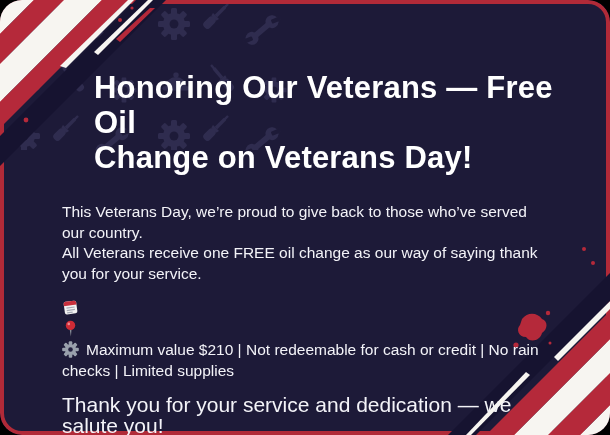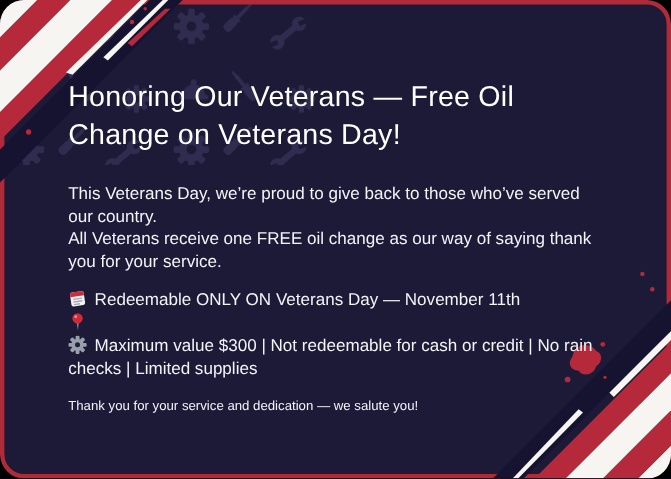--- a/index.html
+++ b/index.html
@@ -35,31 +35,31 @@
   .stripes-br{position:absolute;right:0;bottom:0;width:210px;height:210px;z-index:3;}
   .st-red{fill:var(--stripe-red);}
   .st-white{fill:var(--stripe-white);}
   .st-dark{fill:var(--stripe-dark);}
   .content{
     position:absolute;left:62px;right:52px;top:70px;z-index:4;
     color:var(--body-text-color);
   }
   .preline{white-space:pre-line;}
   h1.title{
-    font-size:26px;line-height:35px;font-weight:normal;
-    color:var(--heading-color);letter-spacing:.2px;
+    font-size:31px;line-height:35px;font-weight:bold;
+    color:var(--heading-color);letter-spacing:.2px;margin-left:32px;
   }
   .intro{margin-top:27px;font-size:15.5px;line-height:20.5px;}
   .perks{margin-top:13px;font-size:15.5px;line-height:21px;}
   .perk-row{min-height:21px;}
   .perk-icon{
     display:inline-block;width:17px;height:17px;
     vertical-align:-3px;margin-right:7px;
   }
-  .footer-line{margin-top:13px;font-size:12px;line-height:21px;}
+  .footer-line{margin-top:13px;font-size:21px;line-height:21px;}
 </style>
 </head>
 <body>
 
 <div class="card">
 
   <svg class="pattern-layer" xmlns="http://www.w3.org/2000/svg">
     <defs>
       <g id="ic-gear">
         <rect class="pat" x="-3" y="-16" width="6" height="7" rx="1.5"></rect>
@@ -147,21 +147,21 @@
     <div class="perks">
       <div class="perk-row">
         <svg class="perk-icon" viewBox="0 0 17 17" xmlns="http://www.w3.org/2000/svg">
           <g transform="rotate(-8 8.5 8.5)">
             <rect x="2.2" y="2.2" width="12.6" height="12.8" rx="2" fill="#f2f2f2"></rect>
             <path d="M4.2,2.2 h8.6 a2,2 0 0,1 2,2 v2.1 h-12.6 v-2.1 a2,2 0 0,1 2,-2 z" fill="#c82f3c"></path>
             <rect x="4.4" y="8" width="8.2" height="1.2" fill="#a6a9b4"></rect>
             <rect x="4.4" y="10.4" width="8.2" height="1.2" fill="#a6a9b4"></rect>
             <rect x="4.4" y="12.8" width="5.6" height="1.2" fill="#a6a9b4"></rect>
           </g>
-        </svg><span class="preline">Redeemable ONLY ON Veterans Day — November 11th</span>
+        </svg>
       </div>
       <div class="perk-row">
         <svg class="perk-icon" viewBox="0 0 17 17" xmlns="http://www.w3.org/2000/svg">
           <path d="M7.7,9.5 h1.8 l-0.6,7 z" fill="#8a8f98"></path>
           <circle cx="8.5" cy="5.4" r="4.7" fill="#cf2b36"></circle>
           <circle cx="6.8" cy="3.9" r="1.3" fill="#ef8a92"></circle>
         </svg>
       </div>
       <div class="perk-row">
         <svg class="perk-icon" viewBox="-10 -10 20 20" xmlns="http://www.w3.org/2000/svg">
@@ -170,20 +170,20 @@
             <rect x="-2.1" y="-9.8" width="4.2" height="4.6" rx="1.2" transform="rotate(45)"></rect>
             <rect x="-2.1" y="-9.8" width="4.2" height="4.6" rx="1.2" transform="rotate(90)"></rect>
             <rect x="-2.1" y="-9.8" width="4.2" height="4.6" rx="1.2" transform="rotate(135)"></rect>
             <rect x="-2.1" y="-9.8" width="4.2" height="4.6" rx="1.2" transform="rotate(180)"></rect>
             <rect x="-2.1" y="-9.8" width="4.2" height="4.6" rx="1.2" transform="rotate(225)"></rect>
             <rect x="-2.1" y="-9.8" width="4.2" height="4.6" rx="1.2" transform="rotate(270)"></rect>
             <rect x="-2.1" y="-9.8" width="4.2" height="4.6" rx="1.2" transform="rotate(315)"></rect>
             <circle r="6.6"></circle>
           </g>
           <circle r="2.7" fill="#23203f"></circle>
-        </svg><span class="preline">Maximum value $300 | Not redeemable for cash or credit | No rain
+        </svg><span class="preline">Maximum value $210 | Not redeemable for cash or credit | No rain
 checks | Limited supplies</span>
       </div>
     </div>
 
     <div class="footer-line">Thank you for your service and dedication — we salute you!</div>
   </div>
 </div>
 
 </body></html>

